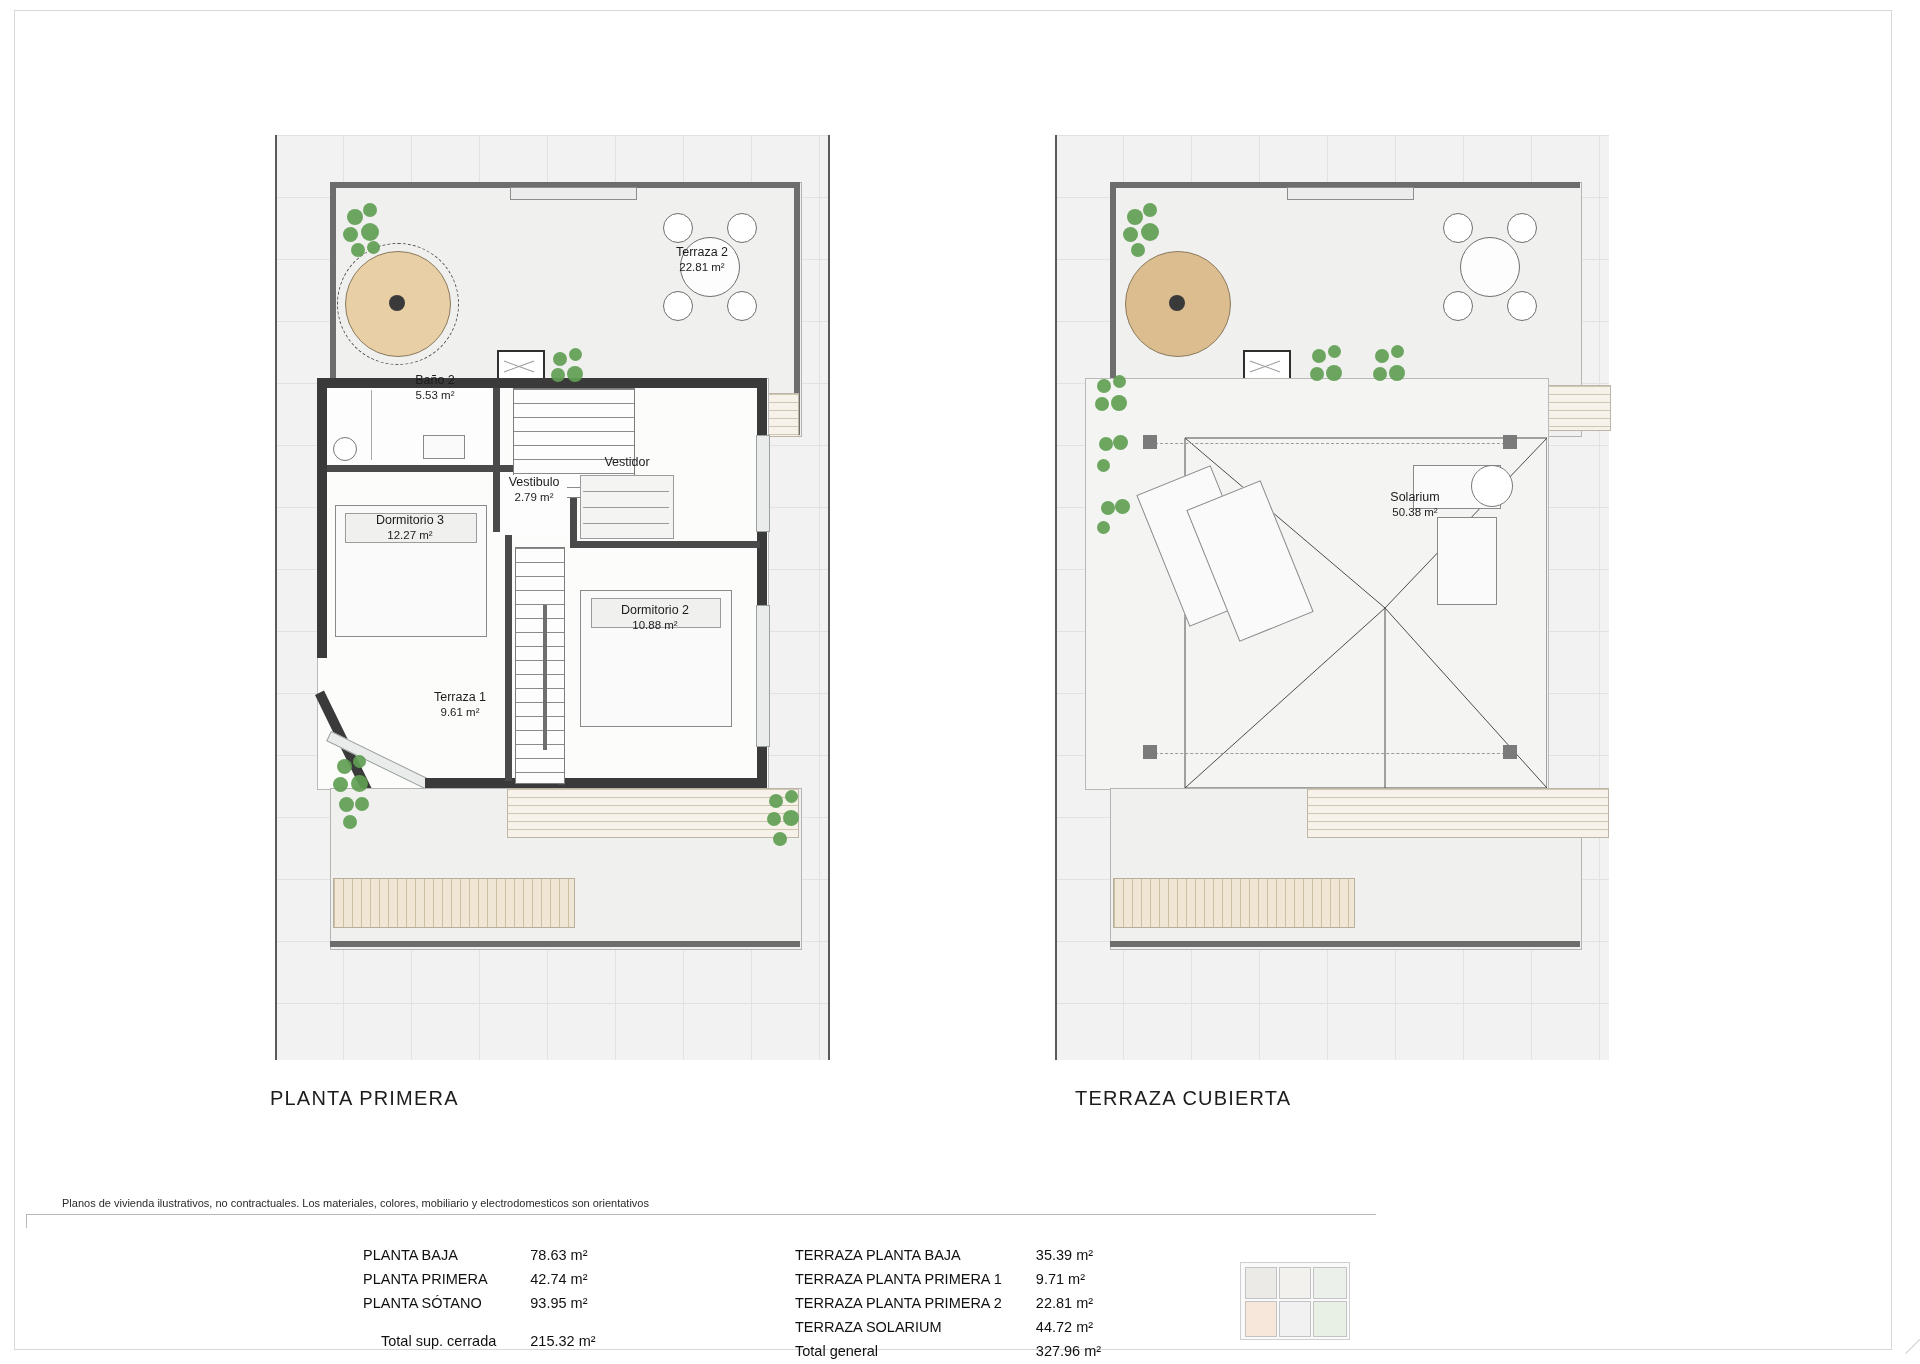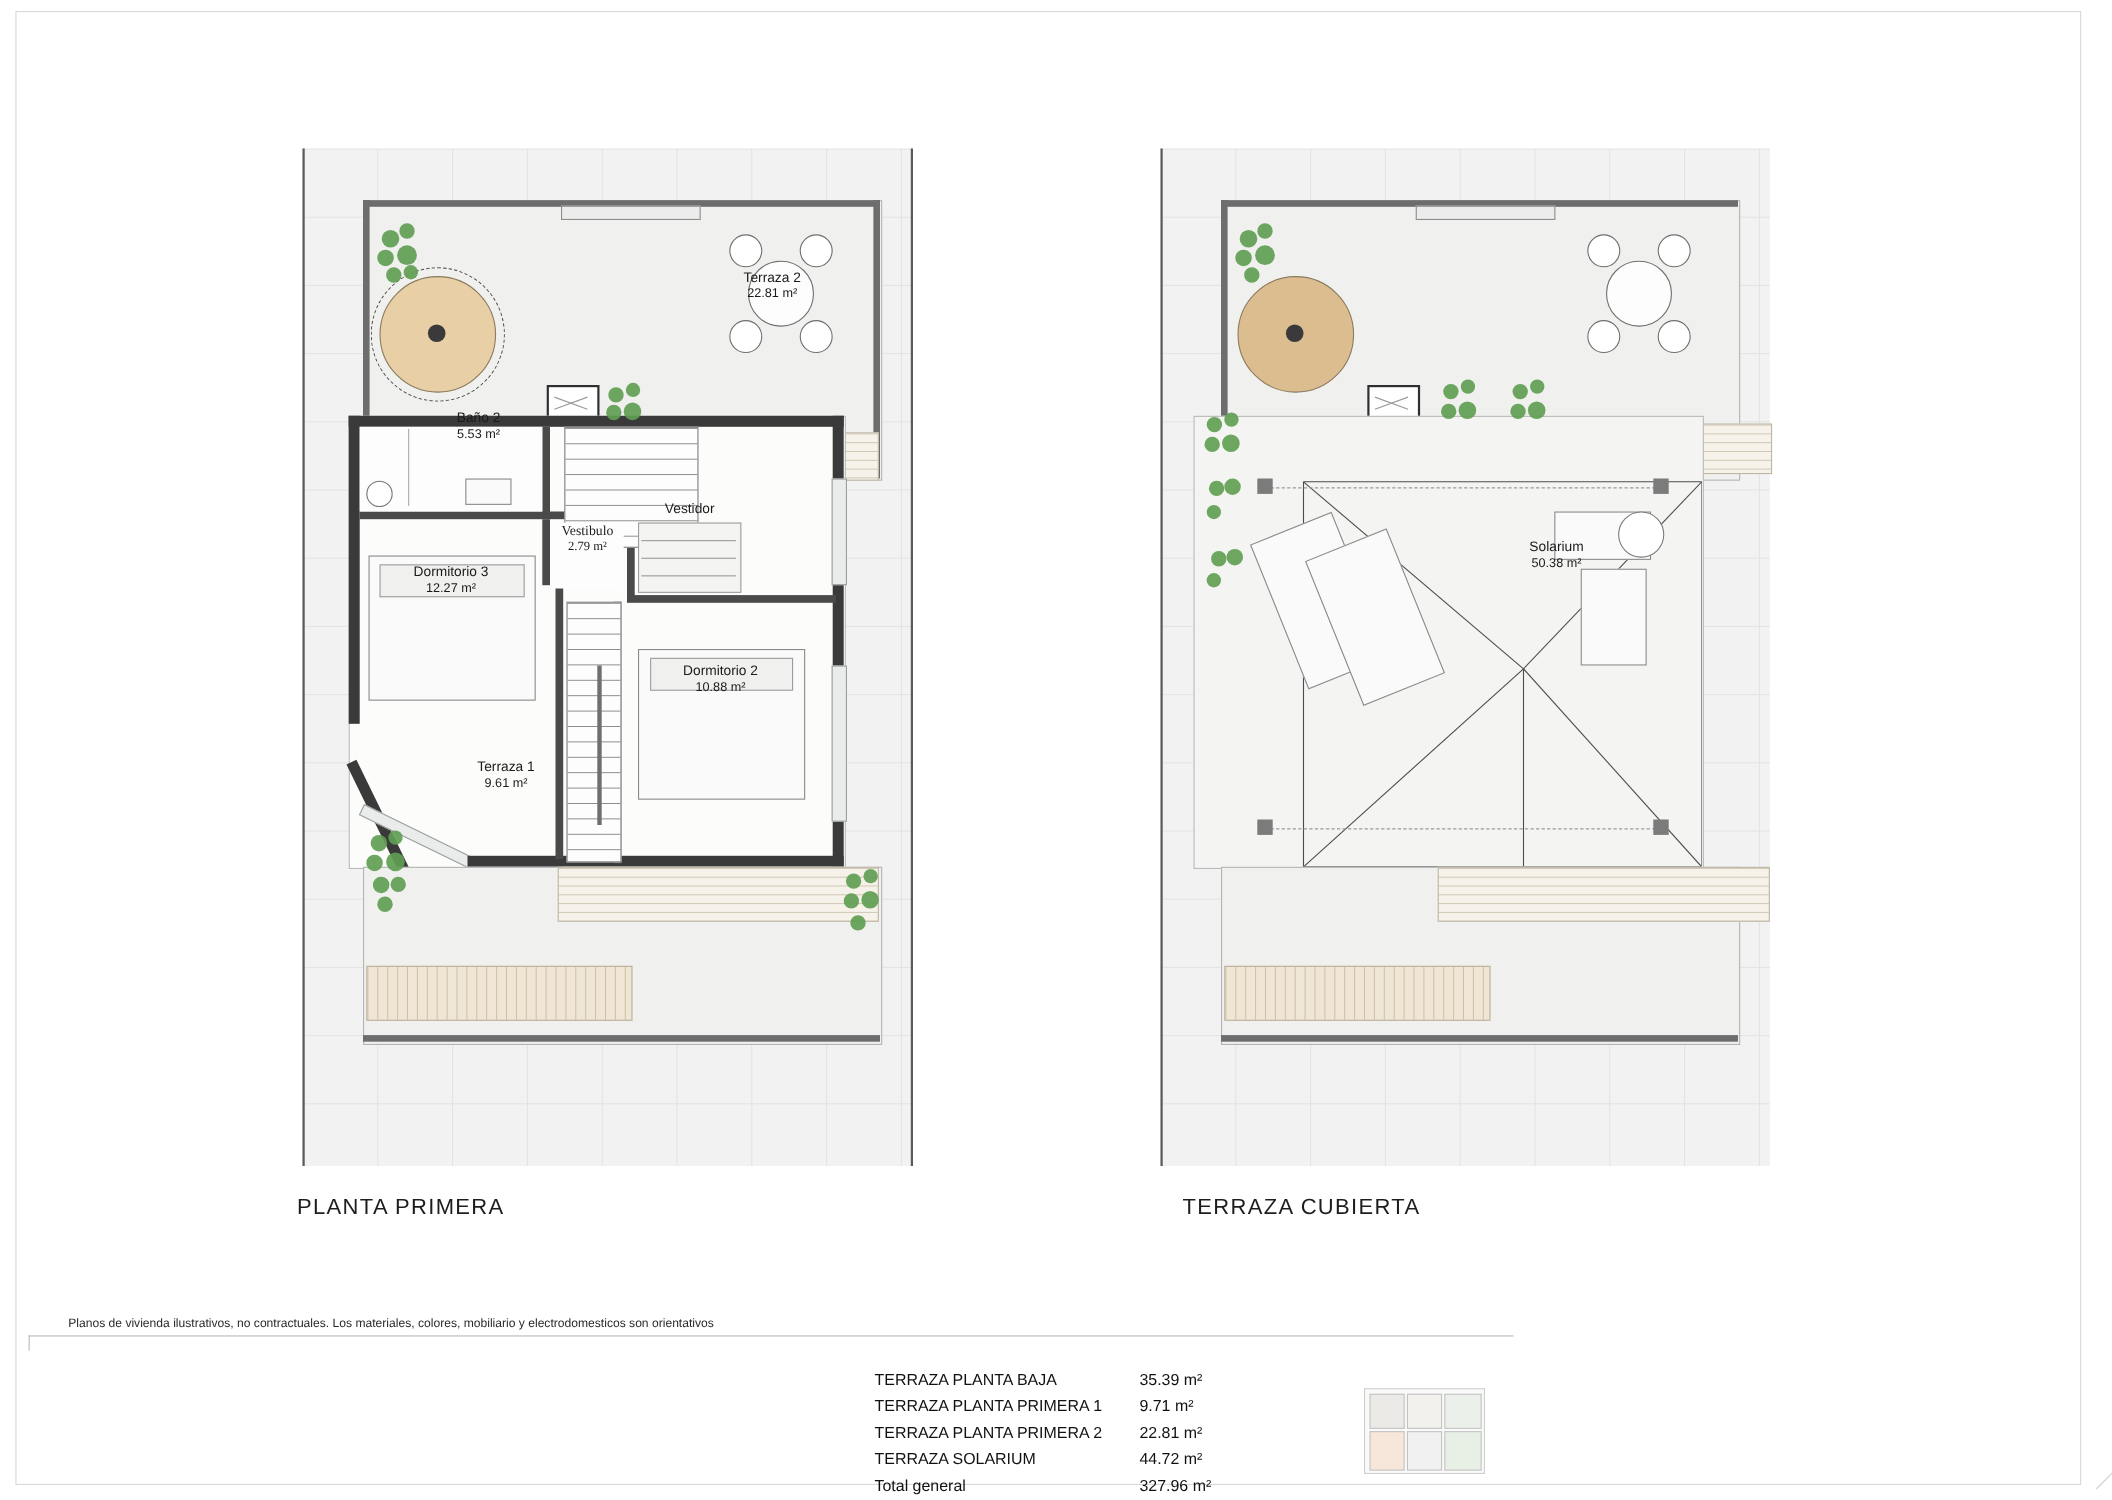--- a/index.html
+++ b/index.html
@@ -244,21 +244,21 @@
       <div>Terraza 2</div>
       <div class="area">22.81 m²</div>
     </div>
     <div class="room-label" style="left:80px;top:238px;width:160px;">
       <div>Baño 2</div>
       <div class="area">5.53 m²</div>
     </div>
     <div class="room-label" style="left:272px;top:320px;width:160px;">
       <div>Vestidor</div>
     </div>
-    <div class="room-label" style="left:179px;top:340px;width:160px;font-family:Liberation Serif, serif;">
+    <div class="room-label" style="left:179px;top:340px;width:160px;">
       <div>Vestibulo</div>
       <div class="area">2.79 m²</div>
     </div>
     <div class="room-label" style="left:55px;top:378px;width:160px;">
       <div>Dormitorio 3</div>
       <div class="area">12.27 m²</div>
     </div>
     <div class="room-label" style="left:300px;top:468px;width:160px;">
       <div>Dormitorio 2</div>
       <div class="area">10.88 m²</div>
@@ -369,20 +369,42 @@
     </div>
 
     <div class="plan-title" style="left:20px;top:952px;">TERRAZA CUBIERTA</div>
   </div>
 
   <div class="disclaimer" style="left:62px;top:1197px;">Planos de vivienda ilustrativos, no contractuales. Los materiales, colores, mobiliario y electrodomesticos son orientativos</div>
 
   <div class="sep-line" style="left:26px;top:1214px;width:1350px;"></div>
   <div class="sep-tick" style="left:26px;top:1214px;height:14px;"></div>
 
+  <div class="areas" style="left:363px;top:1243px;">
+    <table>
+      <tbody>
+        <tr>
+          <td>PLANTA BAJA</td>
+          <td class="val">78.63 m²</td>
+        </tr>
+        <tr>
+          <td>PLANTA PRIMERA</td>
+          <td class="val">42.74 m²</td>
+        </tr>
+        <tr>
+          <td>PLANTA SÓTANO</td>
+          <td class="val">93.95 m²</td>
+        </tr>
+        <tr class="total">
+          <td class="indent">Total sup. cerrada</td>
+          <td class="val">215.32 m²</td>
+        </tr>
+      </tbody>
+    </table>
+  </div>
 
   <div class="areas" style="left:795px;top:1243px;">
     <table>
       <tbody>
         <tr>
           <td>TERRAZA PLANTA BAJA</td>
           <td class="val">35.39 m²</td>
         </tr>
         <tr>
           <td>TERRAZA PLANTA PRIMERA 1</td>

